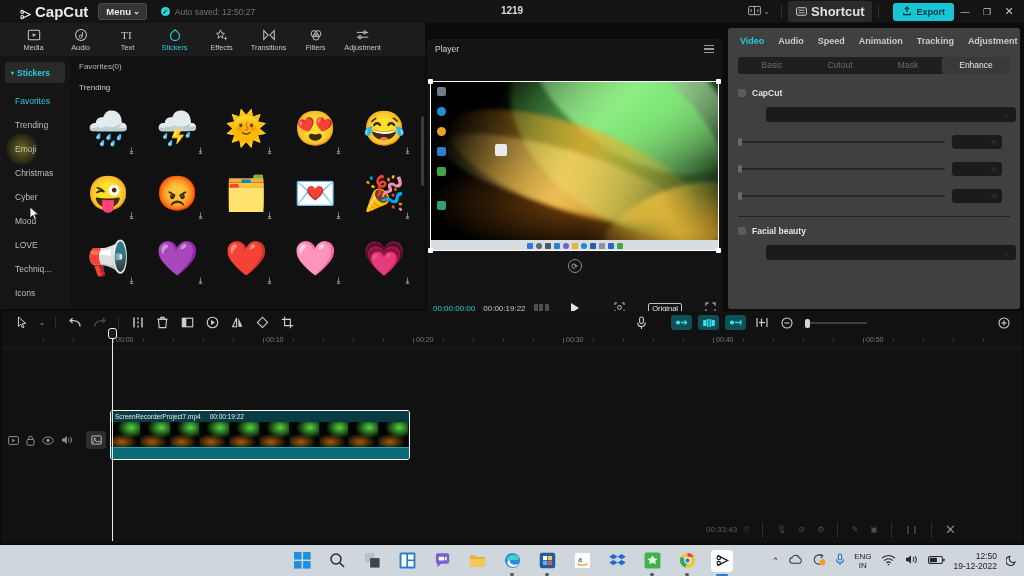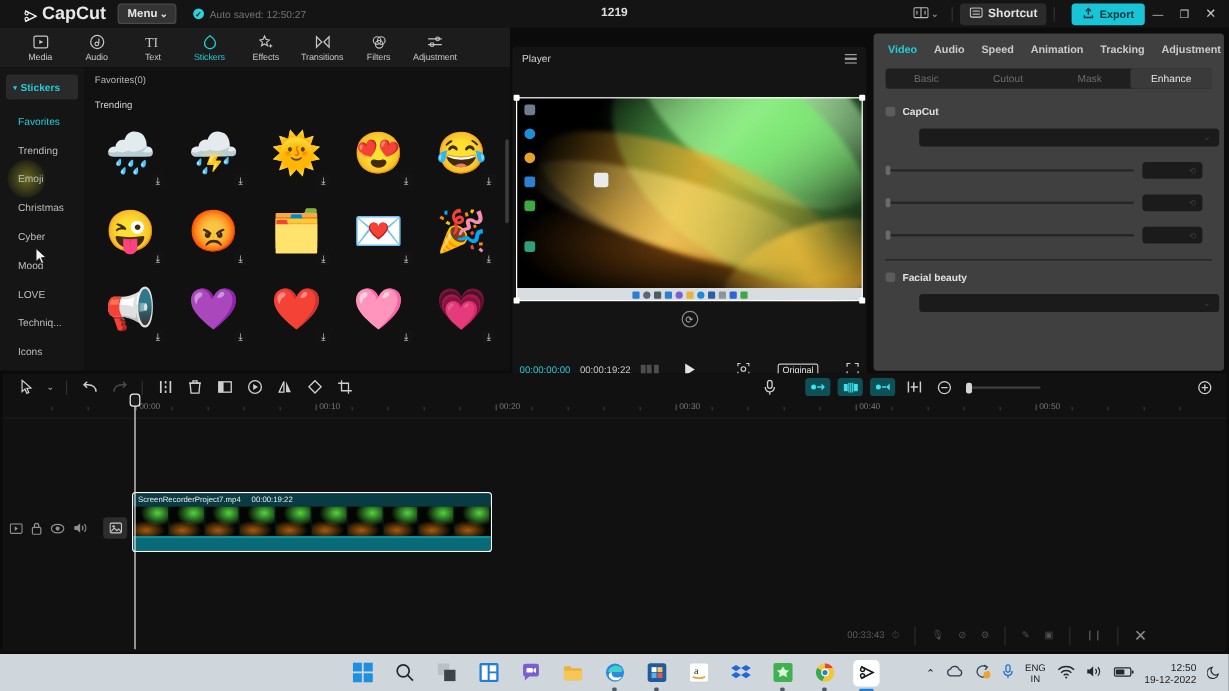--- a/index.html
+++ b/index.html
@@ -58,21 +58,21 @@
     display: flex; align-items: center; gap: 0px;
   }
   .tb-icon-btn {
     display: flex; align-items: center; gap: 2px;
     color: #b9b9b9; padding: 3px 5px; font-size: 9px;
   }
   .vsep { width: 1px; height: 12px; background: #343434; margin: 0 6px; }
   .shortcut-btn {
     display: flex; align-items: center; gap: 4px;
     background: #2b2b2b; border-radius: 3px; padding: 3px 8px;
-    font-size: 10px; font-weight: bold; color: #e0e0e0;
+    font-size: 13px; font-weight: bold; color: #e0e0e0;
   }
   .export-btn {
     display: flex; align-items: center; gap: 4px;
     background: #17c5d6; border-radius: 3px; padding: 3px 9px;
     font-size: 9px; font-weight: bold; color: #04343a;
     margin-left: 8px;
   }
   .wbtn { width: 22px; height: 23px; display: flex; align-items: center;
           justify-content: center; color: #c8c8c8; font-size: 11px; }
   .wbtn.close { margin-right: 4px; }

